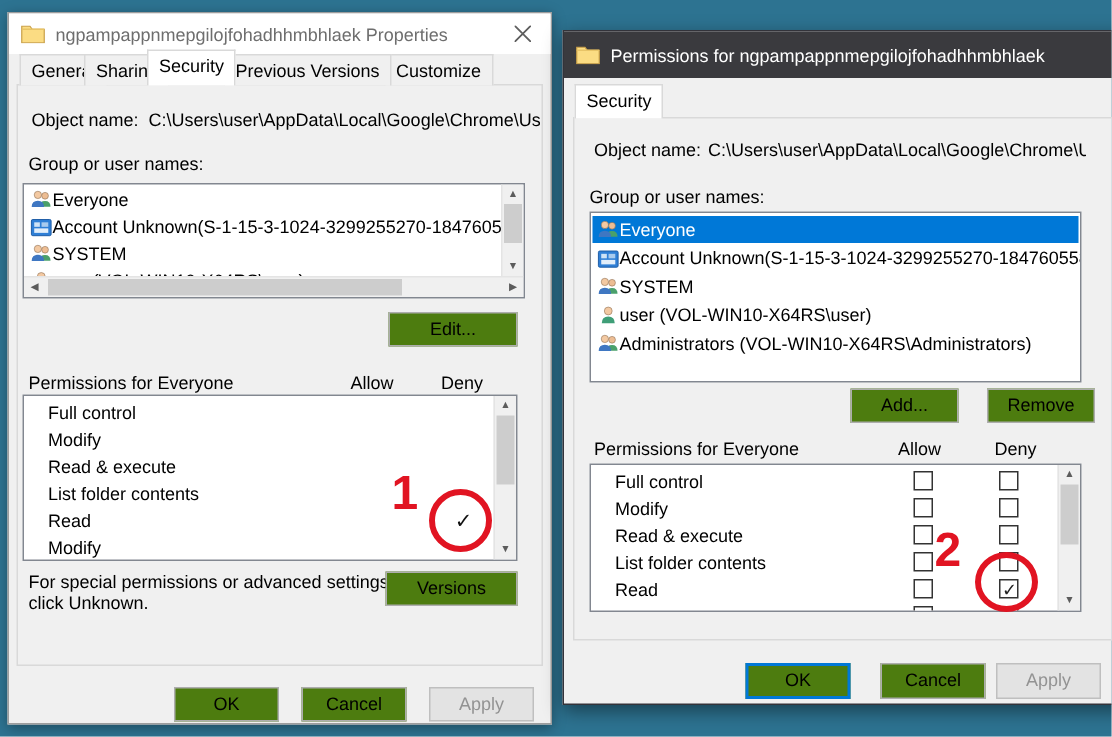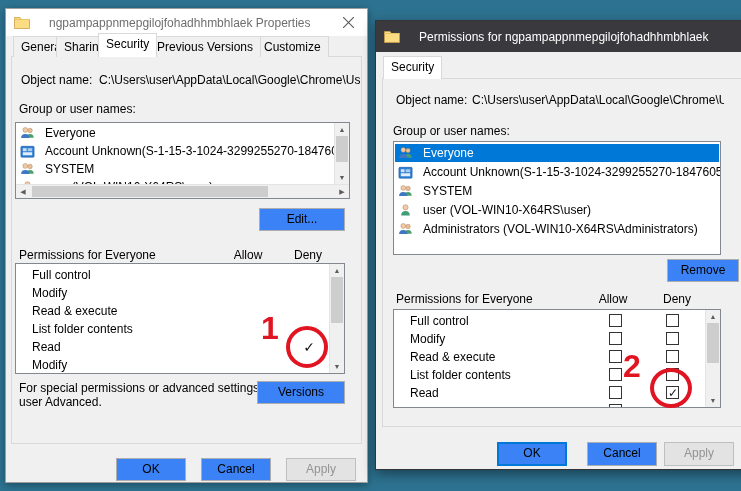--- a/index.html
+++ b/index.html
@@ -10,41 +10,41 @@
     font-family:"Liberation Sans", sans-serif;
     font-size:12px; color:#000;
   }
   .dialog { position:absolute; background:#f0f0f0; }
   .dlg-left  { left:5px; top:8px; width:363px; height:475px;
                border:1px solid #9d9d9d; box-shadow:0 2px 8px rgba(0,0,0,.35); }
   .dlg-right { left:375px; top:20px; width:411px; height:450px;
                border:1px solid #33333a; box-shadow:0 4px 12px rgba(0,0,0,.45); }
 
   .titlebar { position:absolute; left:0; top:0; right:0; display:flex; align-items:center;
-              gap:19px; padding:0 8px; }
+              gap:7px; padding:0 8px; }
   .dlg-left  .titlebar { height:27px; background:#ffffff; color:#6e6e6e; }
   .dlg-right .titlebar { height:31px; background:var(--titlebar,#3a3a3e); color:#ffffff; }
   .title-text { flex:1; white-space:nowrap; overflow:hidden; }
   .close-btn { width:22px; height:20px; display:flex; align-items:center; justify-content:center; }
   .dlg-left .close-btn { color:#5f5f5f; }
 
   .tab { position:absolute; height:21px; padding:0 7px; line-height:20px;
          background:#f0f0f0; border:1px solid #d9d9d9; border-bottom:none; z-index:1; }
   .tab.active { background:#ffffff; z-index:3; }
   .page { position:absolute; background:#f0f0f0; border:1px solid #d9d9d9; z-index:0; }
 
   .lbl { position:absolute; white-space:nowrap; }
   .list { position:absolute; background:#fff; border:1px solid #828790; overflow:hidden; }
   .lrow { position:absolute; left:1px; right:1px; height:18px; line-height:18px;
-          display:flex; align-items:center; gap:10px; padding-left:3px; white-space:nowrap; }
+          display:flex; align-items:center; gap:0; padding-left:3px; white-space:nowrap; }
   .lrow.selected { background:var(--selection,#0078d7); color:#fff; }
   .lrow svg { flex:0 0 auto; }
   .prow { position:absolute; left:1px; height:18px; line-height:18px; padding-left:15px; white-space:nowrap; }
 
-  .btn { position:absolute; height:23px; background:#3b82f6; border:1px solid #adadad;
+  .btn { position:absolute; height:23px; background:#4d7c0f; border:1px solid #adadad;
          text-align:center; line-height:21px; }
   .btn.focused  { border:2px solid var(--focus,#0078d7); line-height:19px; }
   .btn.disabled { color:#939393; border-color:#bfbfbf; background:#e3e3e3; }
 
   .vsb, .hsb { position:absolute; background:#f0f0f0; }
   .sb-arrow { position:absolute; color:#5c5c5c; font-size:7px; line-height:13px;
               width:100%; text-align:center; }
   .hsb .sb-arrow { width:14px; height:100%; line-height:14px; }
   .sb-thumb { position:absolute; background:#cdcdcd; }
 
@@ -150,21 +150,21 @@
     <div class="prow" style="top:92px;">Modify</div>
     <span class="checkmark" style="left:285px; top:74px;">✓</span>
     <div class="vsb" style="right:0; top:0; width:15px; height:109px; border-left:1px solid #e4e4e4;">
       <span class="sb-arrow" style="top:0;">▲</span>
       <div class="sb-thumb" style="left:1px; right:1px; top:13px; height:46px;"></div>
       <span class="sb-arrow" style="bottom:0;">▼</span>
     </div>
   </div>
 
   <span class="two-line lbl" style="left:13px; top:373px;">For special permissions or advanced settings,</span>
-  <span class="two-line lbl" style="left:13px; top:387px;">user Advanced.</span>
+  <span class="two-line lbl" style="left:13px; top:387px;">click Unknown.</span>
   <div class="btn" style="left:251px; top:372px; width:88px;">Versions</div>
 
   <div class="btn" style="left:110px; top:449px; width:70px;">OK</div>
   <div class="btn" style="left:195px; top:449px; width:70px;">Cancel</div>
   <div class="btn disabled" style="left:280px; top:449px; width:70px;">Apply</div>
 </div>
 
 <div class="dialog dlg-right">
   <div class="titlebar">
     <svg width="16" height="13" viewBox="0 0 16 13">
@@ -226,21 +226,22 @@
       <svg width="15" height="15" viewBox="0 0 16 16">
           <circle cx="10.7" cy="4.8" r="2.4" fill="#edbd93" stroke="#8a6b4e" stroke-width=".4"></circle>
           <path d="M6.8 12.6q0-4 3.9-4t3.9 4z" fill="#4aa06b"></path>
           <circle cx="5.6" cy="4.2" r="2.6" fill="#f3c9a2" stroke="#8a6b4e" stroke-width=".4"></circle>
           <path d="M1.2 12.8q0-4.4 4.4-4.4t4.4 4.4z" fill="#3f77c2"></path>
         </svg>
       <span>Administrators (VOL-WIN10-X64RS\Administrators)</span>
     </div>
   </div>
 
-  <div class="btn" style="left:291px; top:238px; width:72px;">Remove</div>
+  <div class="btn" style="left:191px; top:238px; width:72px;">Add...</div>
+  <div class="btn" style="left:282px; top:238px; width:72px;">Remove</div>
 
   <span class="lbl" style="left:20px; top:271px;">Permissions for Everyone</span>
   <span class="lbl" style="left:219px; top:271px; width:36px; text-align:center;">Allow</span>
   <span class="lbl" style="left:283px; top:271px; width:36px; text-align:center;">Deny</span>
 
   <div class="list" style="left:17px; top:288px; width:328px; height:99px;">
     <div class="prow" style="top:2px;">Full control</div>
     <div class="prow" style="top:20px;">Modify</div>
     <div class="prow" style="top:38px;">Read &amp; execute</div>
     <div class="prow" style="top:56px;">List folder contents</div>

